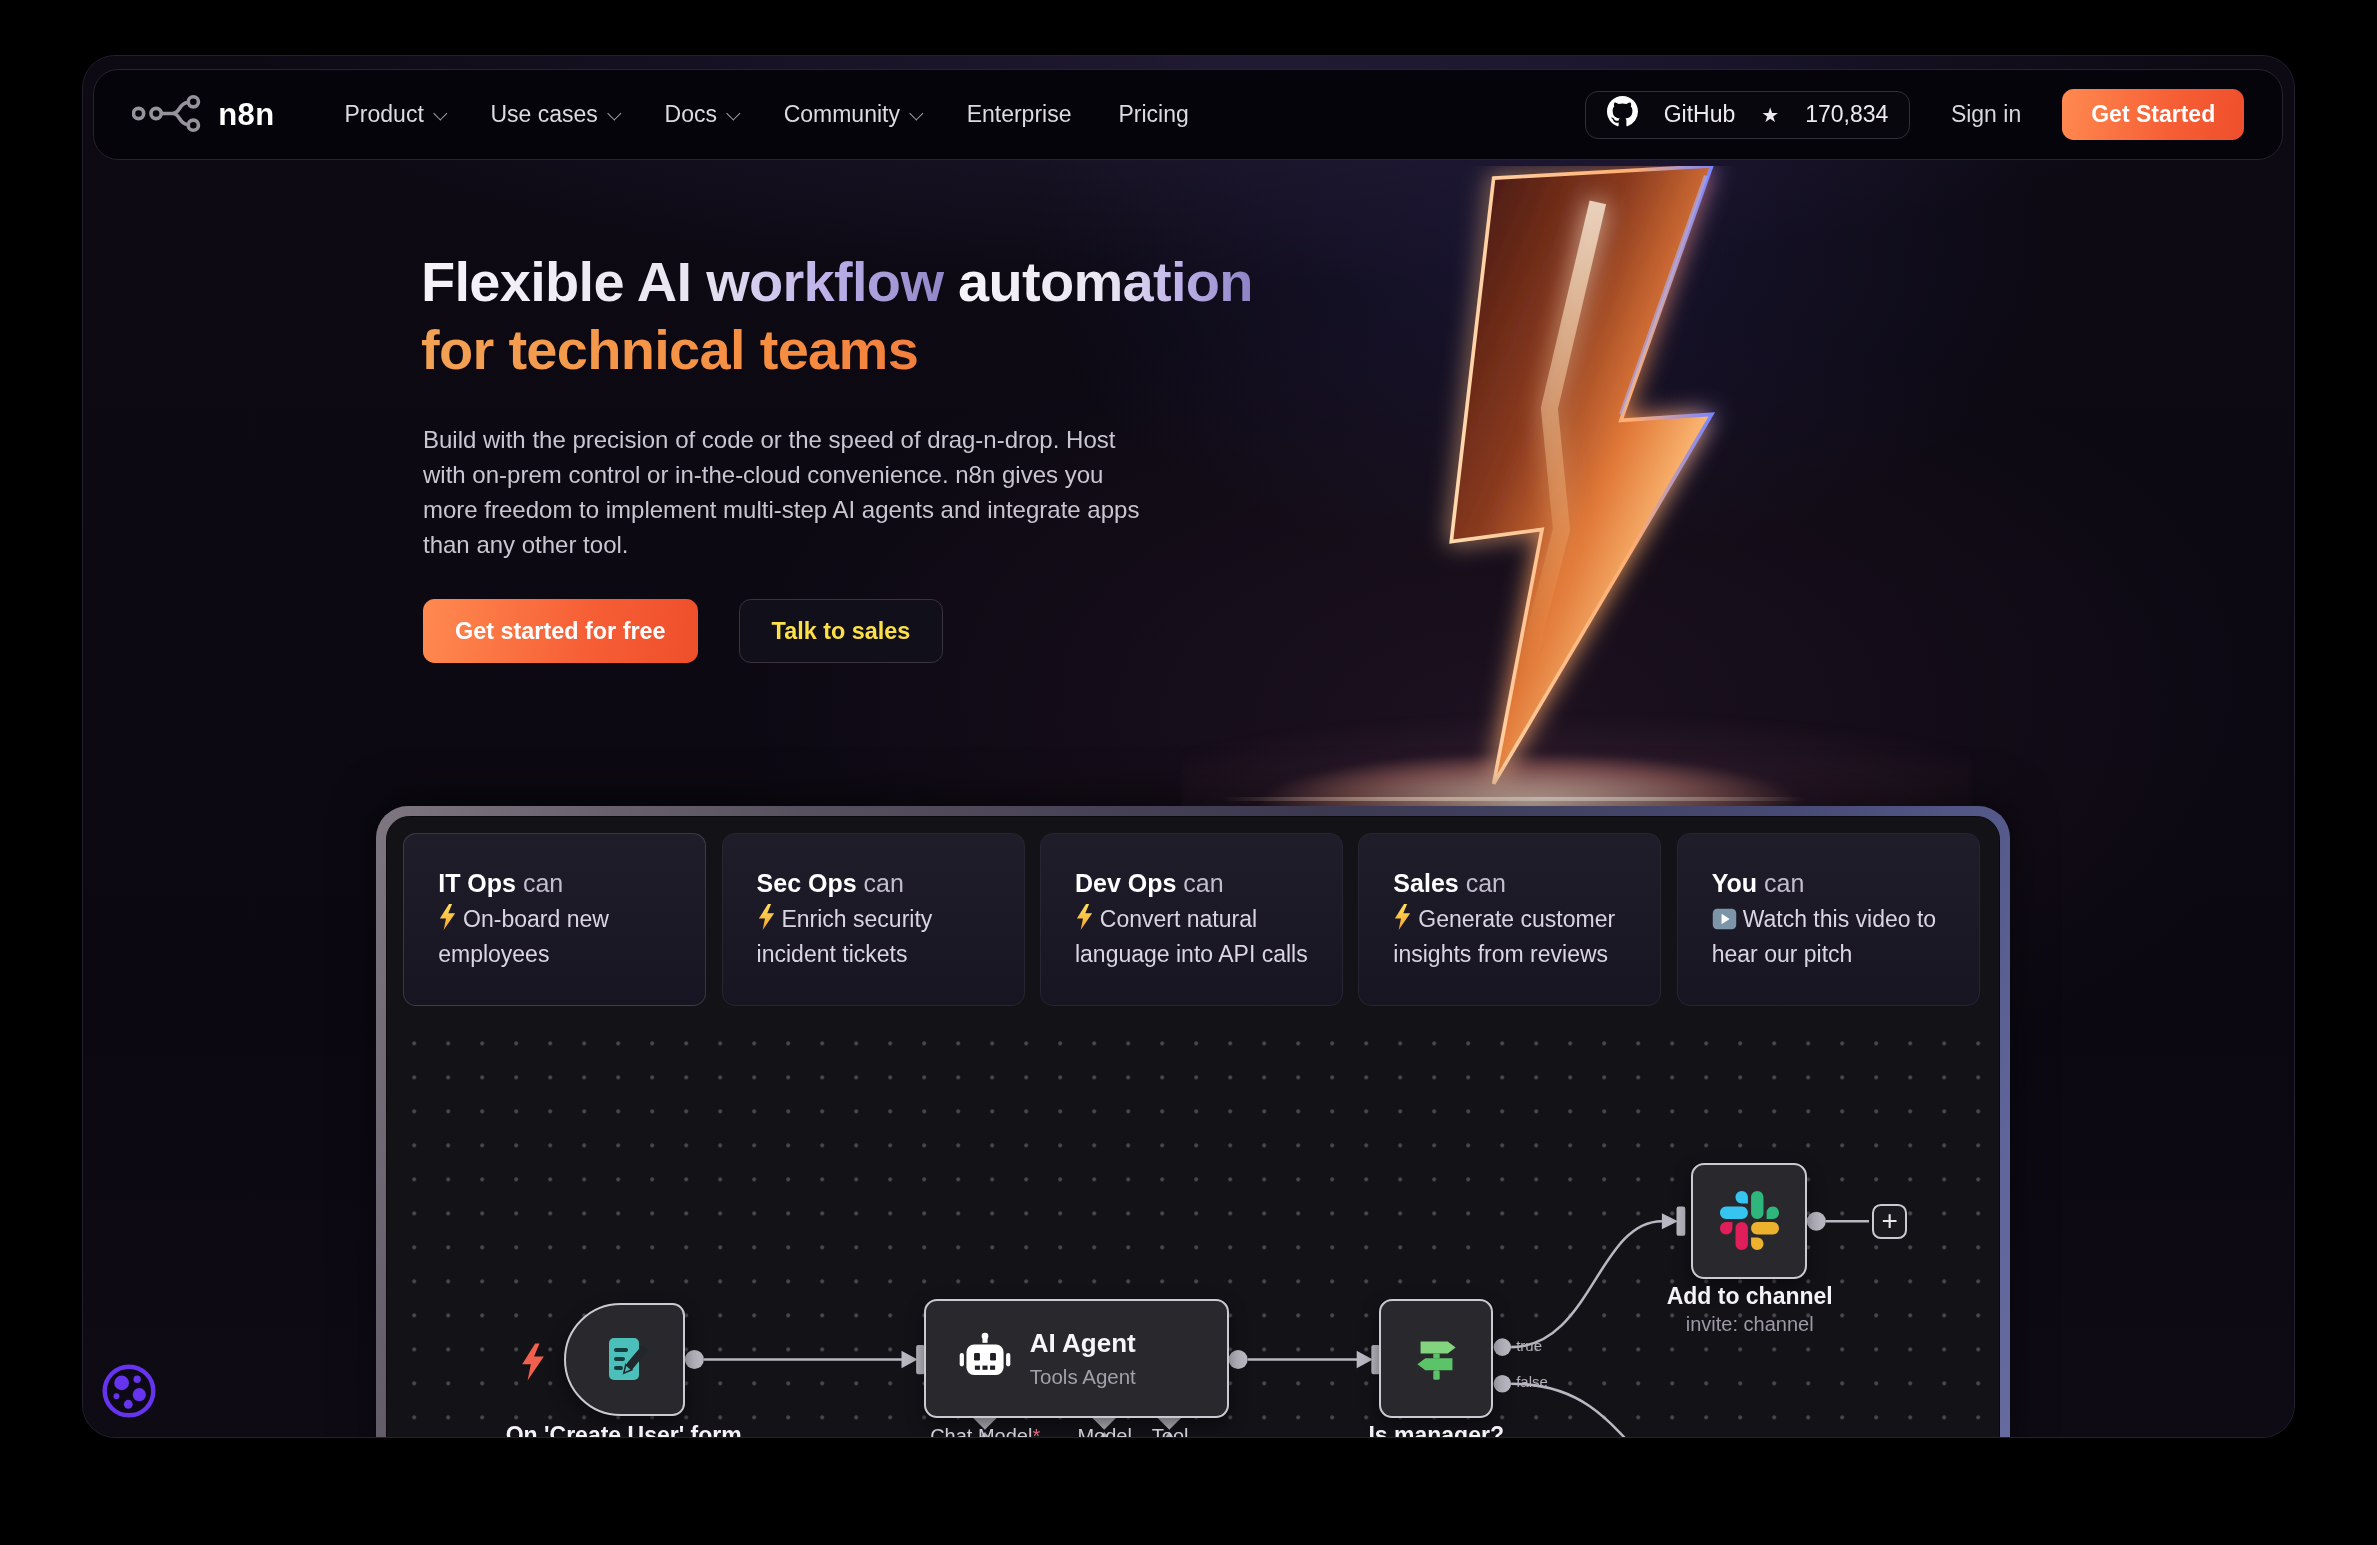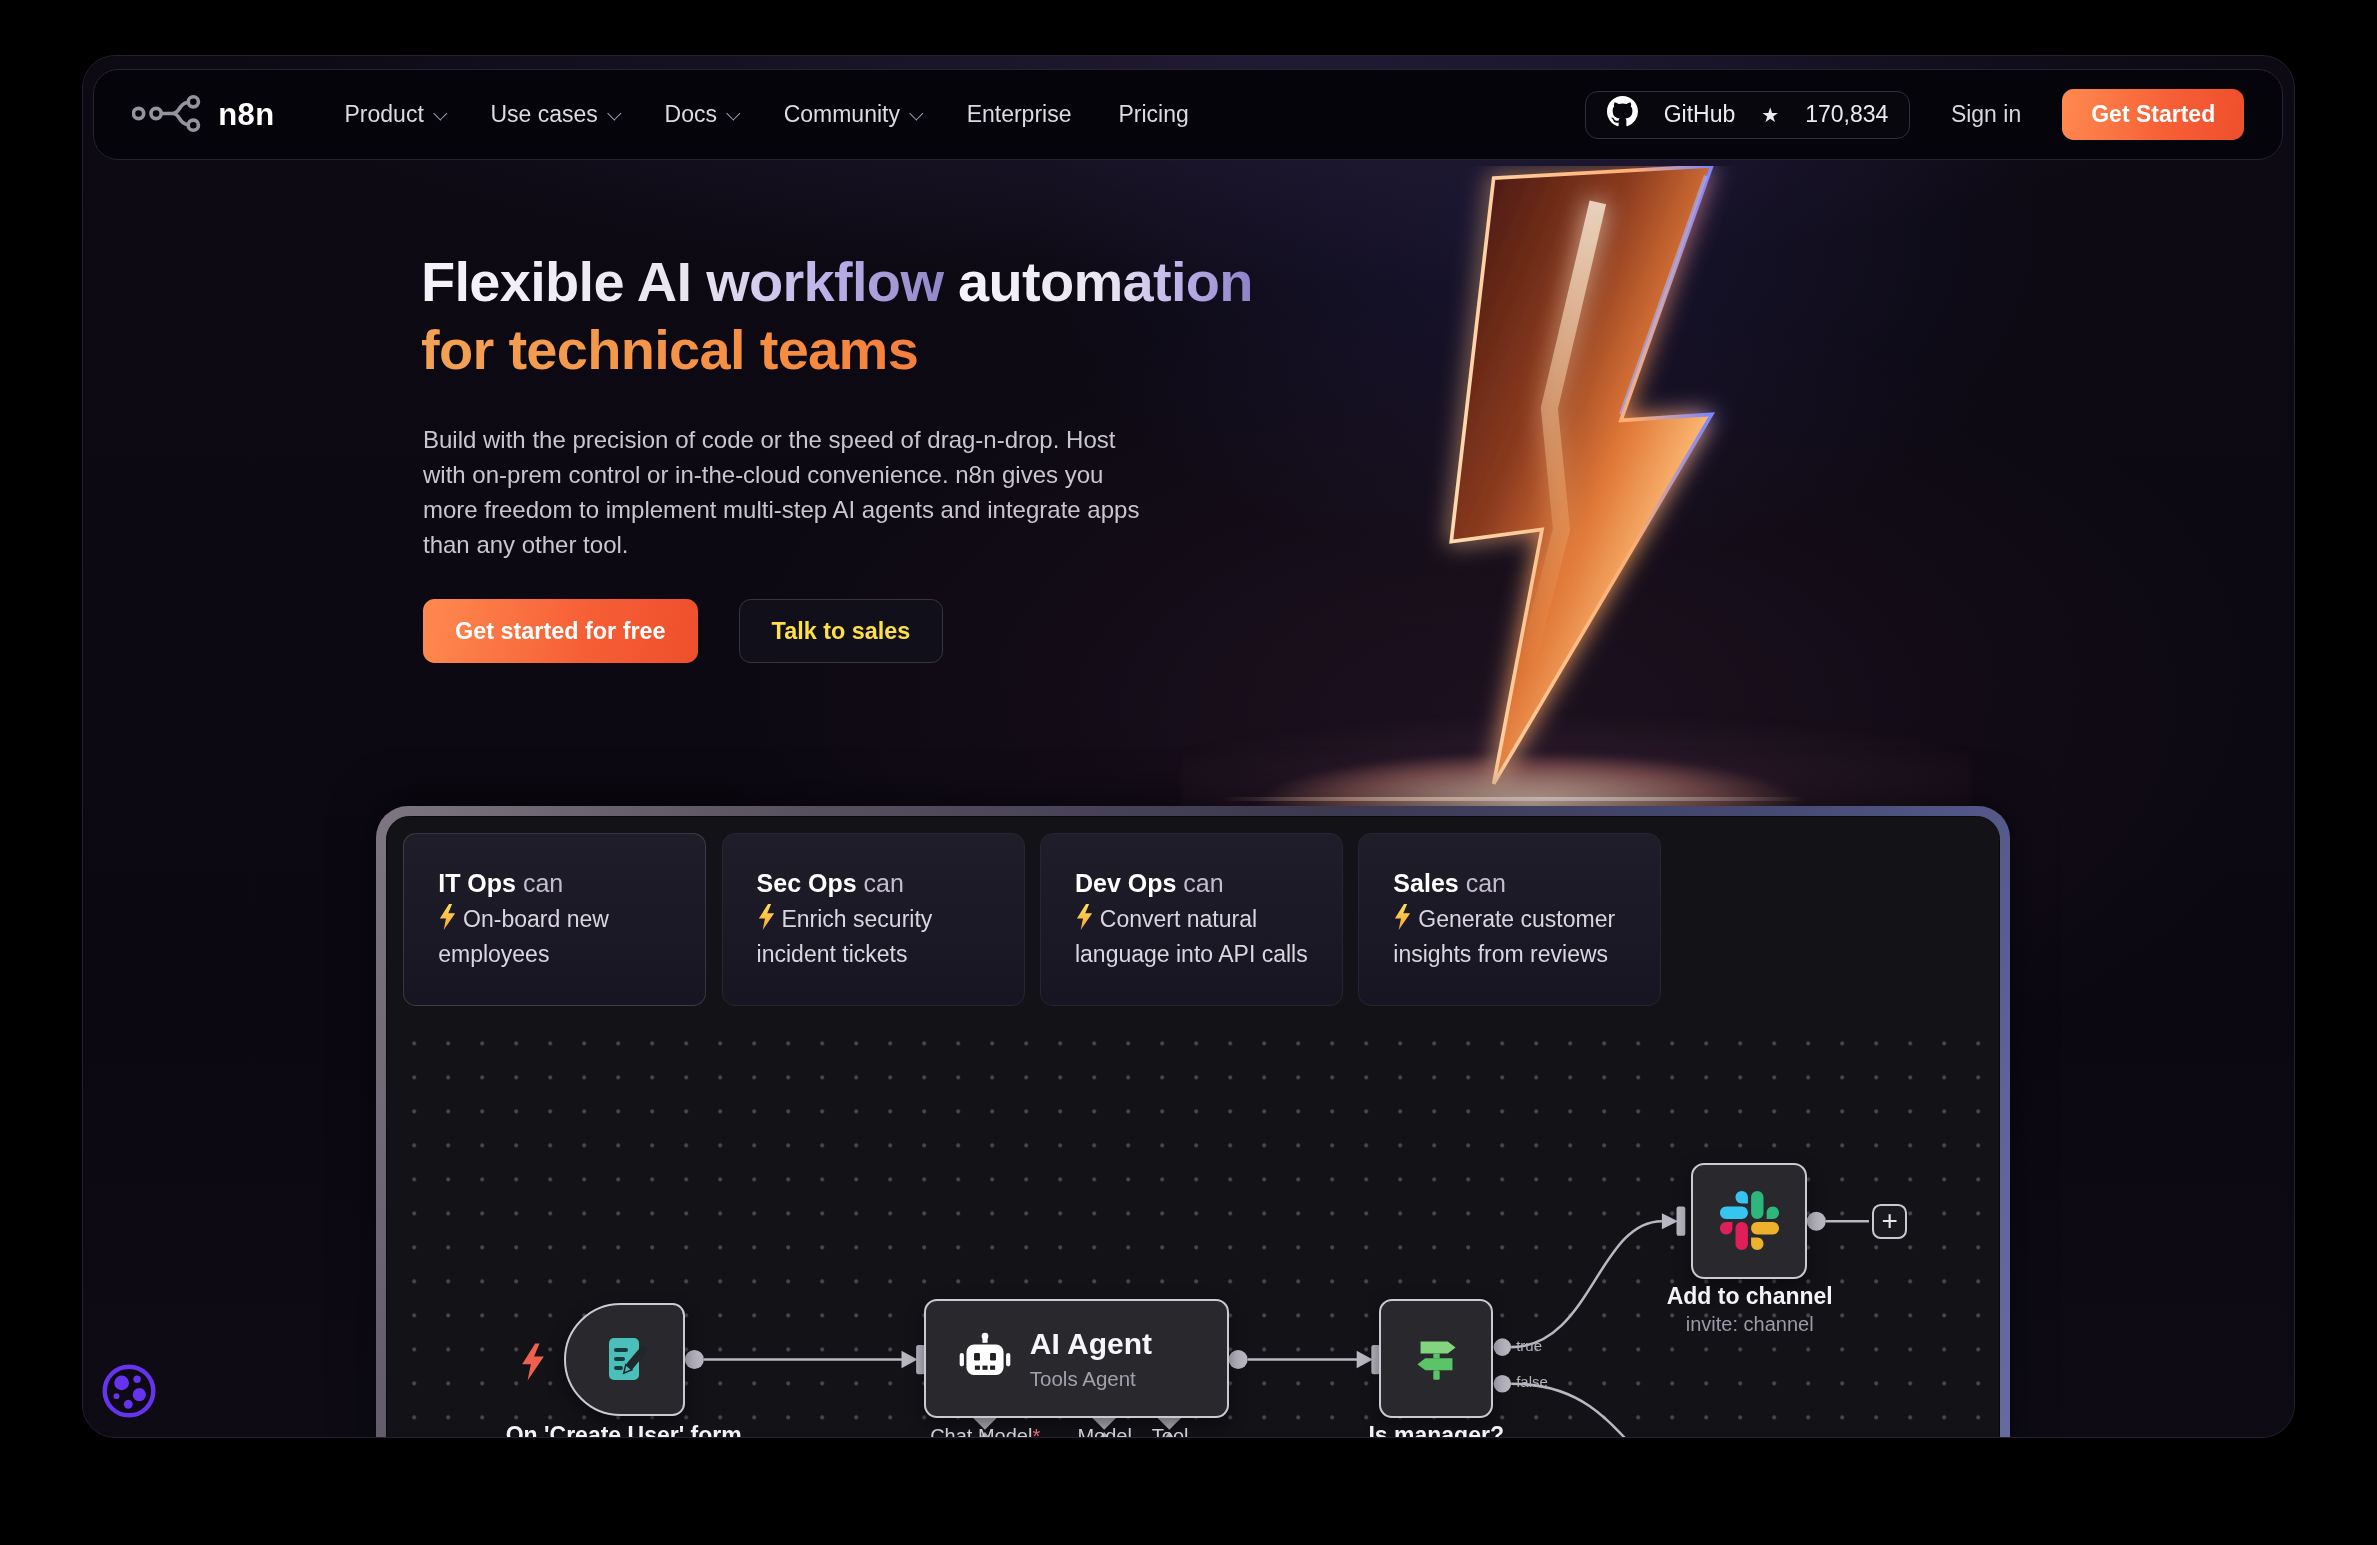--- a/index.html
+++ b/index.html
@@ -97,21 +97,21 @@
   .node{ position:absolute; background:#29292d; border:2.6px solid #cbcad2; border-radius:13px;
          box-shadow:0 7.3px 17.6px rgba(0,0,0,.45); display:flex; align-items:center; justify-content:center; }
   .node-label{ position:absolute; text-align:center; color:#f4f2f7; font-size:23px; font-weight:600; }
   .node-sub{ position:absolute; text-align:center; color:#9d99a6; font-size:20px; }
   .port-label{ position:absolute; text-align:center; color:#cfccd6; font-size:20px; }
   .req{ color:#e8657a; }
   .tf-label{ position:absolute; color:#b4b0ba; font-size:15px; }
   .plus-btn{ position:absolute; width:35px; height:35px; border-radius:8.8px; border:2.6px solid #cbcad2;
     color:#e8e7ee; font-size:28px; line-height:29px; text-align:center; background:#1a1a1e; cursor:pointer; }
   .agent-text{ text-align:left; margin-left:17.6px; }
-  .agent-title{ font-size:30px; font-weight:600; color:#f6f5f9; }
+  .agent-title{ font-size:26px; font-weight:600; color:#f6f5f9; }
   .agent-sub{ font-size:20.5px; color:#a3a0ac; margin-top:5.9px; }
 
   
   .chat-widget{ position:absolute; left:18.3px; top:1307px; width:56px; height:56px; cursor:pointer; }
 </style>
 </head>
 <body>
 
 <div class="site-panel">
 
@@ -243,20 +243,27 @@
           <div class="tab-desc"><span class="mini-ic"><svg width="19" height="26" viewBox="0 0 24 34">
                   <polygon points="14,0 2,19 10,19 7,34 22,12 13,12 18,0" fill="url(#yb1)"></polygon>
                 </svg></span><span>Convert natural language into API calls</span></div>
         </div>
         <div class="tab-card">
           <div class="tab-title"><b>Sales</b><span> can</span></div>
           <div class="tab-desc"><span class="mini-ic"><svg width="19" height="26" viewBox="0 0 24 34">
                   <polygon points="14,0 2,19 10,19 7,34 22,12 13,12 18,0" fill="url(#yb1)"></polygon>
                 </svg></span><span>Generate customer insights from reviews</span></div>
         </div>
+        <div class="tab-card">
+          <div class="tab-title"><b>You</b><span> can</span></div>
+          <div class="tab-desc"><span class="mini-ic"><svg width="25" height="22" viewBox="0 0 34 30">
+                  <rect x="1" y="1" width="32" height="28" rx="6" fill="#7d95a8"></rect>
+                  <polygon points="13,8 24,15 13,22" fill="#ffffff"></polygon>
+                </svg></span><span>Watch this video to hear our pitch</span></div>
+        </div>
       </div>
 
       <div class="canvas">
 
         <svg style="position:absolute;left:0;top:0;" width="1613" height="416" viewBox="0 0 2204 568">
           <g stroke="#b9b8c2" stroke-width="3.5" fill="none">
             <path d="M433 461 L705 461"></path>
             <path d="M1176 461 L1327 461"></path>
             <path d="M1536 444 C1645 444 1655 272 1742 272"></path>
             <path d="M1536 494 C1630 494 1668 540 1728 610"></path>

